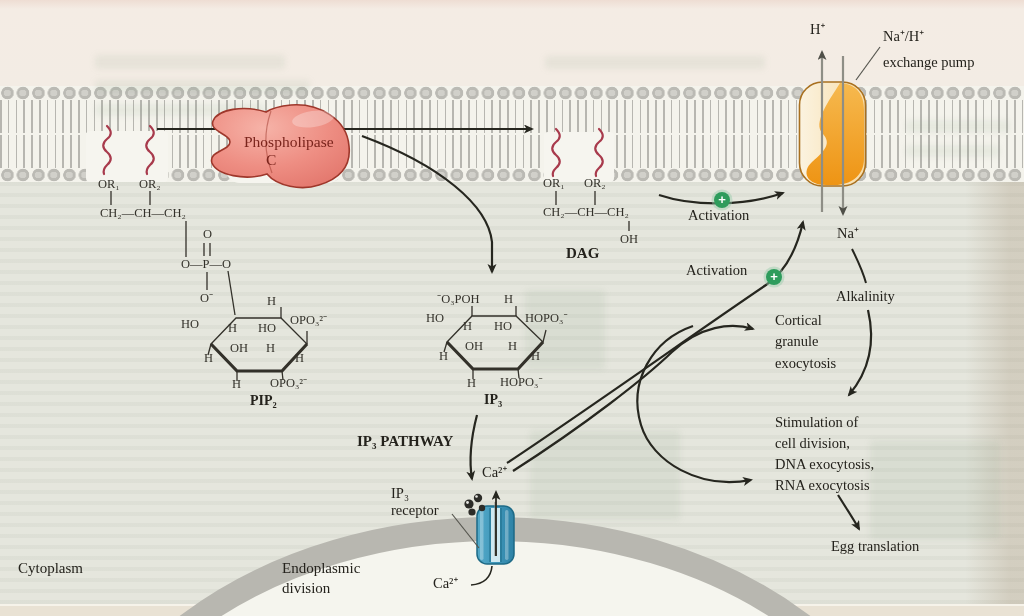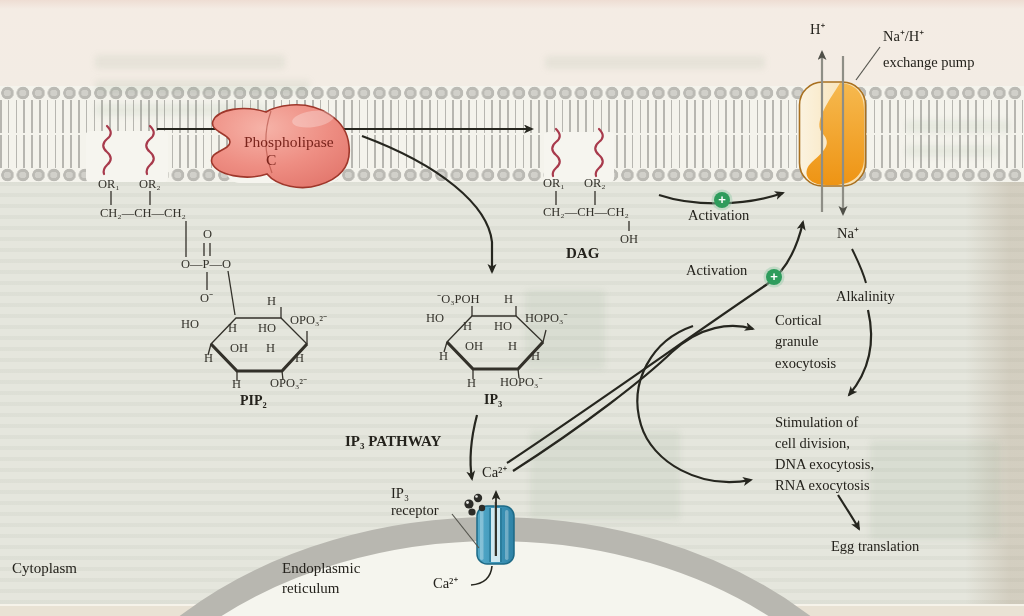--- a/index.html
+++ b/index.html
@@ -213,21 +213,21 @@
   <div class="label chem" style="left:267px;top:295px">H</div>
   <div class="label chem" style="left:228px;top:322px">H</div>
   <div class="label chem" style="left:258px;top:322px">HO</div>
   <div class="label chem" style="left:290px;top:314px">OPO₃²⁻</div>
   <div class="label chem" style="left:230px;top:342px">OH</div>
   <div class="label chem" style="left:266px;top:342px">H</div>
   <div class="label chem" style="left:204px;top:352px">H</div>
   <div class="label chem" style="left:295px;top:352px">H</div>
   <div class="label chem" style="left:232px;top:378px">H</div>
   <div class="label chem" style="left:270px;top:377px">OPO₃²⁻</div>
-  <div class="label chem-b" style="left:240px;top:394px">PIP₂</div>
+  <div class="label chem-b" style="left:250px;top:394px">PIP₂</div>
 
   <div class="label chem" style="left:437px;top:293px">⁻O₃POH</div>
   <div class="label chem" style="left:504px;top:293px">H</div>
   <div class="label chem" style="left:426px;top:312px">HO</div>
   <div class="label chem" style="left:525px;top:312px">HOPO₃⁻</div>
   <div class="label chem" style="left:463px;top:320px">H</div>
   <div class="label chem" style="left:494px;top:320px">HO</div>
   <div class="label chem" style="left:465px;top:340px">OH</div>
   <div class="label chem" style="left:508px;top:340px">H</div>
   <div class="label chem" style="left:439px;top:350px">H</div>
@@ -235,35 +235,35 @@
   <div class="label chem" style="left:467px;top:377px">H</div>
   <div class="label chem" style="left:500px;top:376px">HOPO₃⁻</div>
   <div class="label chem-b" style="left:484px;top:393px">IP₃</div>
 
   <div class="label chem" style="left:543px;top:177px">OR₁</div>
   <div class="label chem" style="left:584px;top:177px">OR₂</div>
   <div class="label chem" style="left:543px;top:206px">CH₂—CH—CH₂</div>
   <div class="label chem" style="left:620px;top:233px">OH</div>
   <div class="label chem-b big15" style="left:566px;top:246px">DAG</div>
 
-  <div class="label big15 bold" style="left:345px;top:434px">IP₃ PATHWAY</div>
+  <div class="label big15 bold" style="left:357px;top:434px">IP₃ PATHWAY</div>
   <div class="label big" style="left:391px;top:486px">IP₃</div>
   <div class="label big" style="left:391px;top:503px">receptor</div>
   <div class="label big" style="left:688px;top:208px">Activation</div>
   <div class="label big" style="left:686px;top:263px">Activation</div>
   <div class="label big" style="left:836px;top:289px">Alkalinity</div>
   <div class="label big" style="left:775px;top:313px">Cortical</div>
   <div class="label big" style="left:775px;top:334px">granule</div>
   <div class="label big" style="left:775px;top:356px">exocytosis</div>
   <div class="label big" style="left:775px;top:415px">Stimulation of</div>
   <div class="label big" style="left:775px;top:436px">cell division,</div>
   <div class="label big" style="left:775px;top:457px">DNA exocytosis,</div>
   <div class="label big" style="left:775px;top:478px">RNA exocytosis</div>
   <div class="label big" style="left:831px;top:539px">Egg translation</div>
 
-  <div class="label big15" style="left:12px;top:561px">Cytoplasm</div>
+  <div class="label big15" style="left:18px;top:561px">Cytoplasm</div>
   <div class="label big15" style="left:282px;top:561px">Endoplasmic</div>
-  <div class="label big15" style="left:282px;top:581px">reticulum</div>
+  <div class="label big15" style="left:282px;top:581px">division</div>
 
   <div class="plus" style="left:714px;top:192px">+</div>
   <div class="plus" style="left:766px;top:269px">+</div>
 
 </div>
 
 </body></html>

